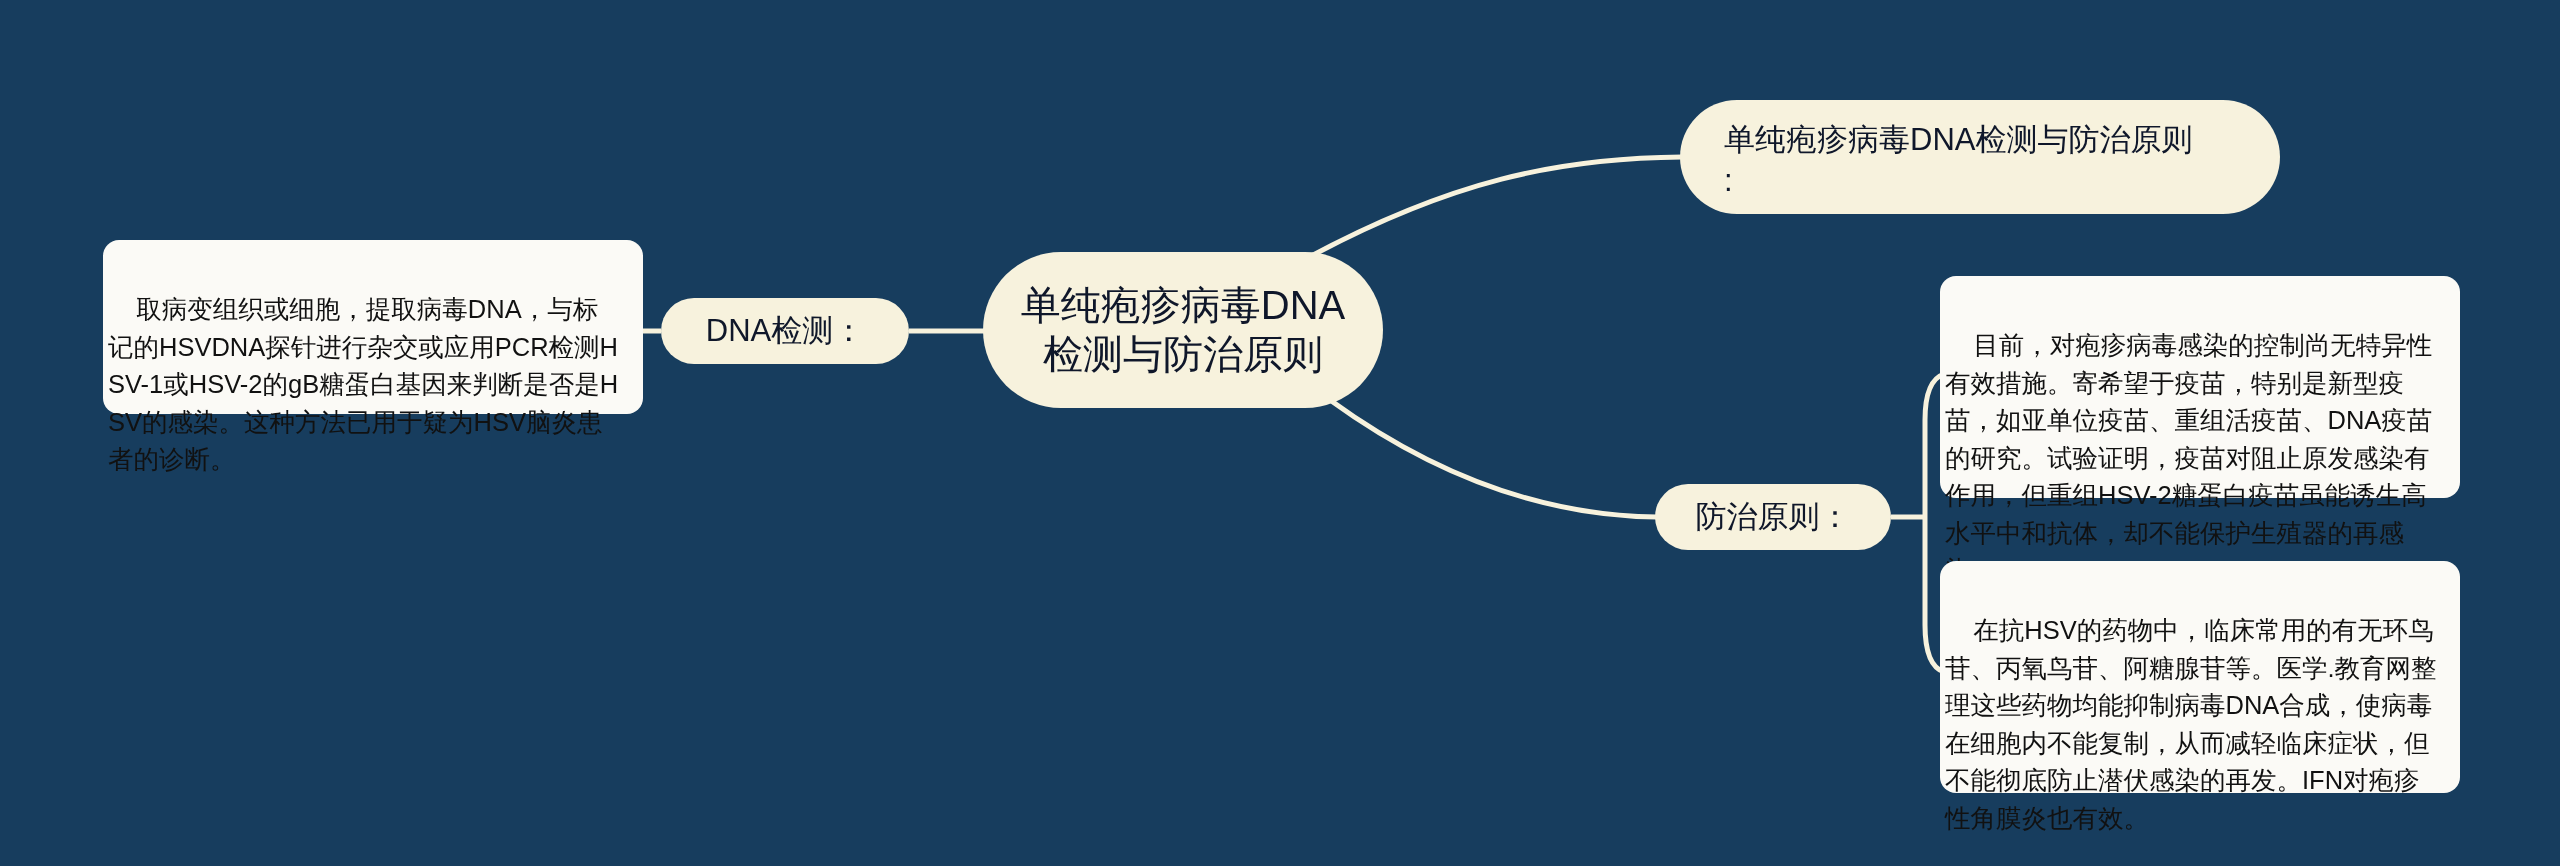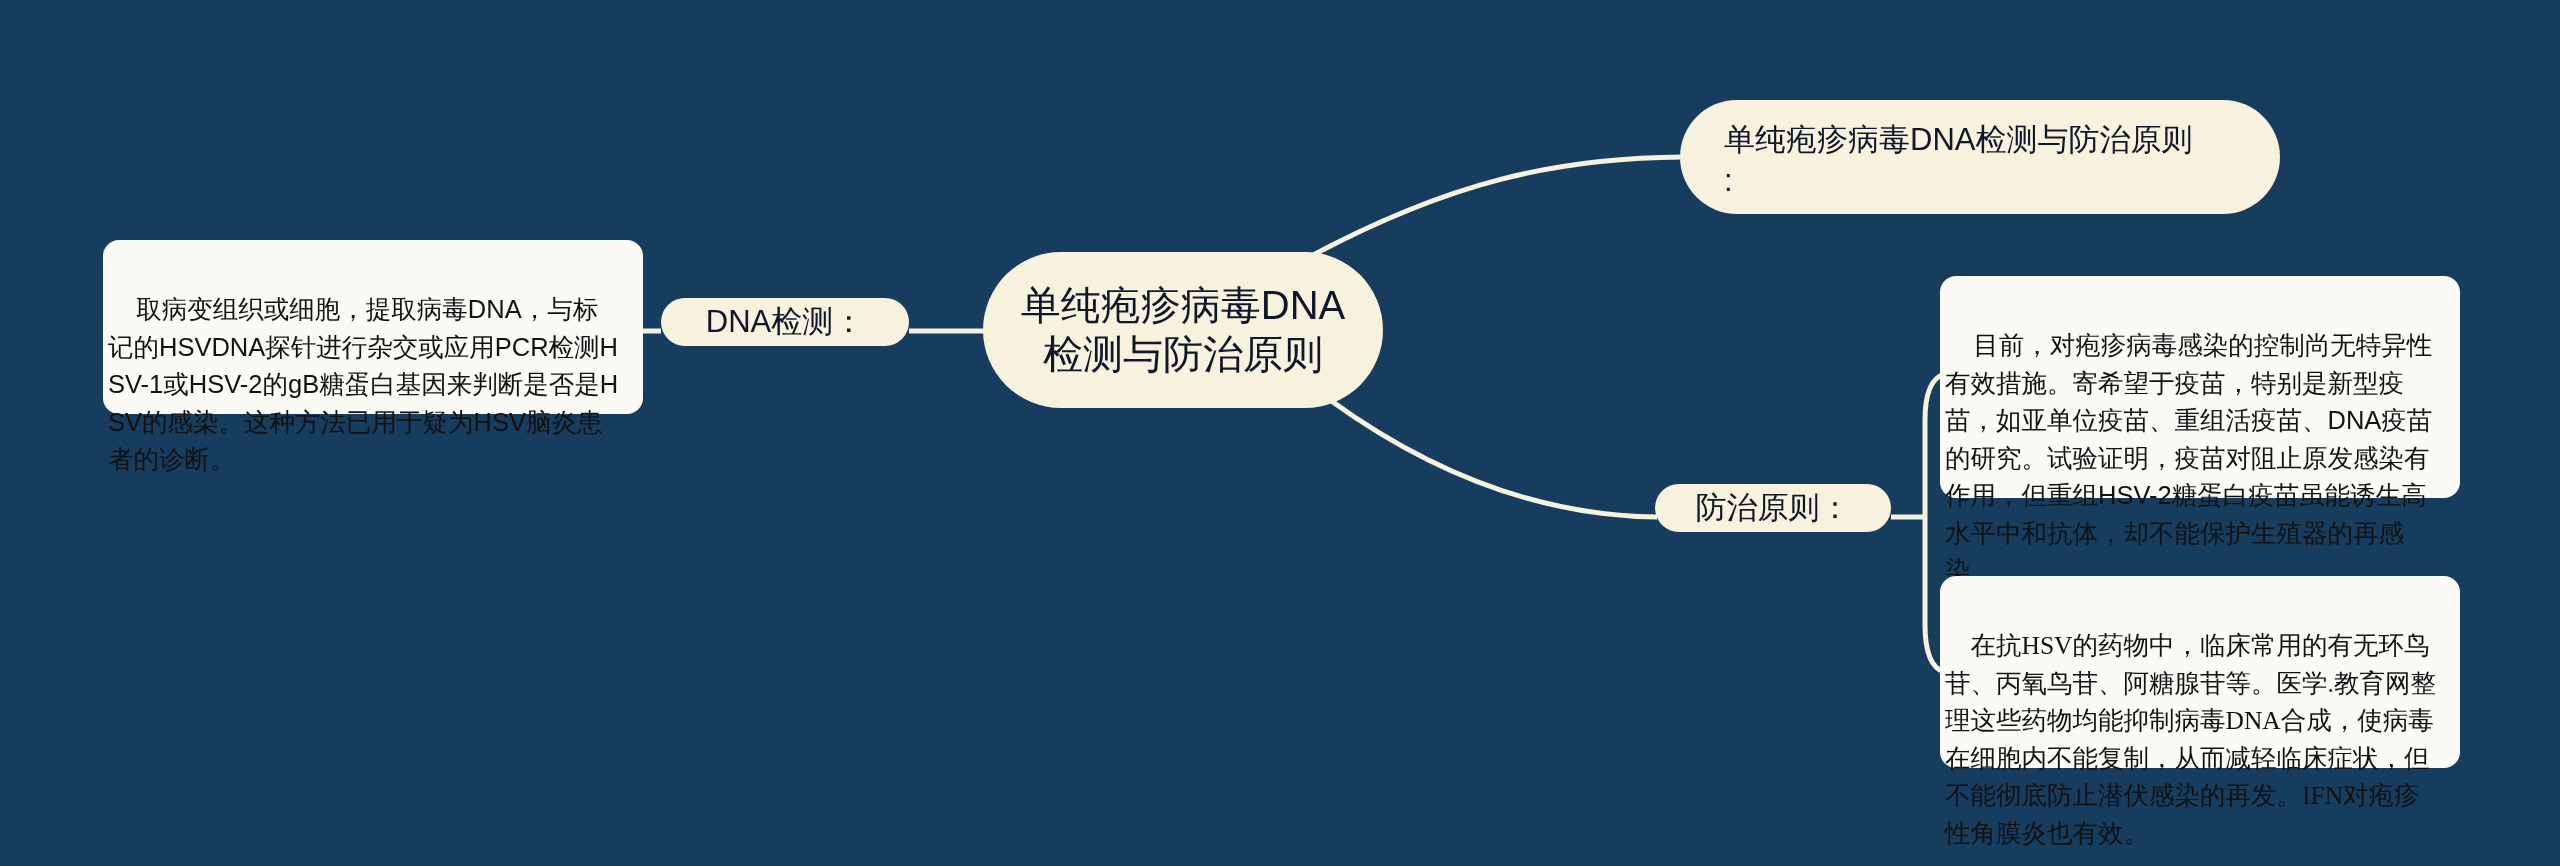--- a/index.html
+++ b/index.html
@@ -41,21 +41,21 @@
     top: 252px;
     width: 400px;
     height: 156px;
     border-radius: 78px;
     font-size: 40px;
     padding: 0 34px;
   }
   .node-branch {
     border-radius: 40px;
     font-size: 31px;
-    height: 48px;
+    height: 66px;
     padding: 0 30px;
   }
   .node-dna {
     left: 661px;
     top: 298px;
     width: 248px;
   }
   .node-principle {
     left: 1655px;
     top: 484px;
@@ -95,24 +95,23 @@
     height: 174px;
   }
   .leaf-vaccine {
     left: 1940px;
     top: 276px;
     width: 520px;
     height: 222px;
   }
   .leaf-drug {
     left: 1940px;
-    top: 576px;
+    top: 561px;
     width: 520px;
-    height: 192px;
-    font-family: Liberation Serif, serif;
+    height: 232px;
   }
 </style>
 </head>
 <body>
 
 <div id="canvas">
 
   <svg id="links" viewBox="0 0 2560 866" width="2560" height="866">
 
     <path d="M 985 331 L 909 331" fill="none" stroke="#f7f2dd" stroke-width="5"></path>

